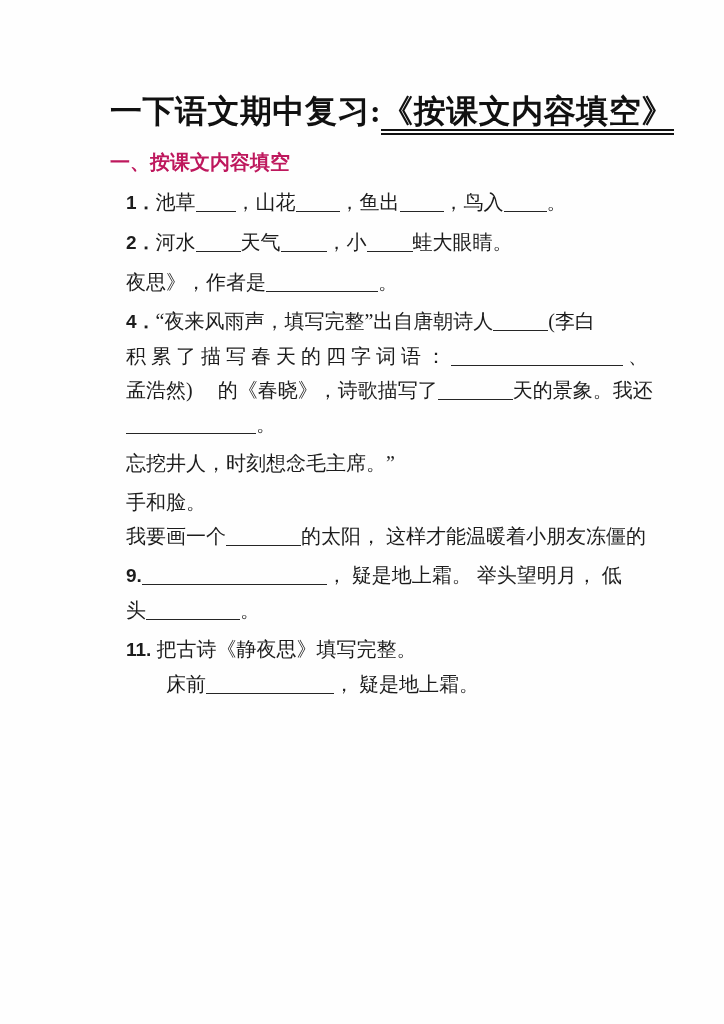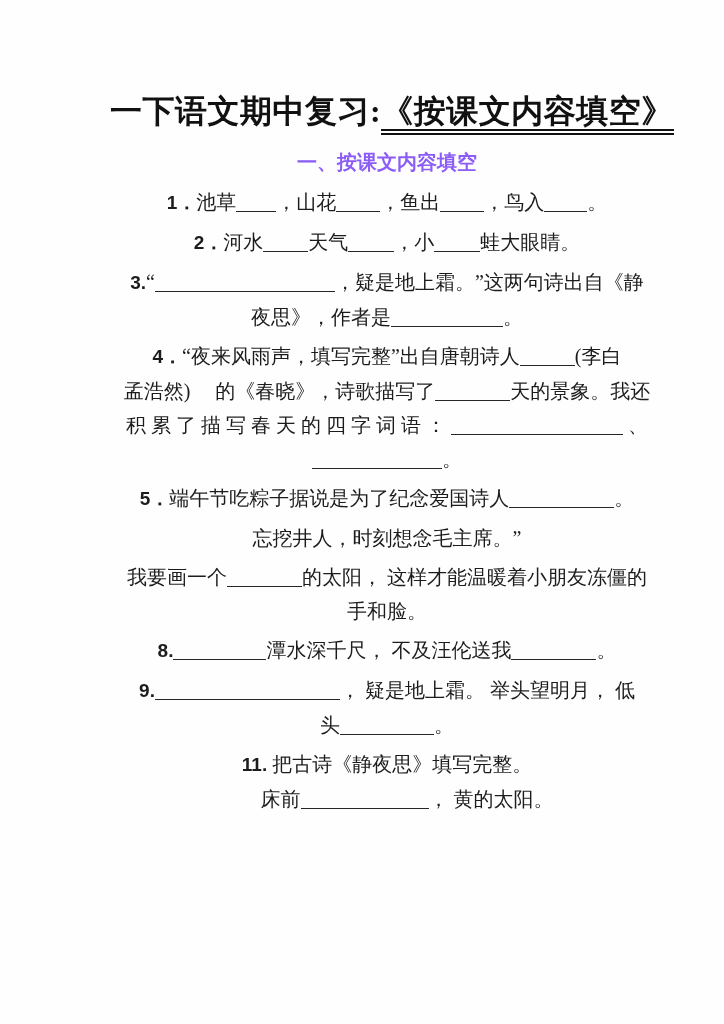--- a/index.html
+++ b/index.html
@@ -10,44 +10,43 @@
   .page {
     position: relative;
     width: 724px;
     height: 1024px;
     background: #fefefe;
     box-sizing: border-box;
     padding: 88px 60px 0 110px;
     overflow: hidden;
     font-family: "Liberation Serif", "DejaVu Serif", serif;
     color: #1c1c1c;
-    text-align: center;
   }
   .doc-title {
     font-size: 32px;
     font-weight: 900;
     line-height: 46px;
     margin: 0 0 15px 0;
     white-space: nowrap;
     letter-spacing: 0.5px;
     color: #111;
   }
   .doc-title .title-underlined {
     border-bottom: 6px double #111;
     padding-bottom: 0px;
   }
   .section-heading {
     font-size: 20px;
     font-weight: bold;
     line-height: 26px;
     margin: 0 0 10px 0;
-    color: #8b5cf6;
+    color: #be185d;
   }
   .question {
-    margin: 0 0 5px 0;
+    margin: 0 0 5px 16px;
   }
   .q-line {
     font-size: 20px;
     line-height: 34px;
     white-space: nowrap;
   }
   .qnum {
     font-family: "Liberation Sans", "DejaVu Sans", sans-serif;
     font-weight: bold;
     font-size: 19px;
@@ -68,44 +67,37 @@
   <h2 class="section-heading">一、按课文内容填空</h2>
 
   <div>
       <div class="question">
         <div class="q-line"><span class="qnum">1．</span><span class="qtext">池草</span><span class="blank" style="width: 40px;"></span><span class="qtext">，山花</span><span class="blank" style="width: 44px;"></span><span class="qtext">，鱼出</span><span class="blank" style="width: 44px;"></span><span class="qtext">，鸟入</span><span class="blank" style="width: 43px;"></span><span class="qtext">。</span></div>
       </div>
       <div class="question">
         <div class="q-line"><span class="qnum">2．</span><span class="qtext">河水</span><span class="blank" style="width: 45px;"></span><span class="qtext">天气</span><span class="blank" style="width: 46px;"></span><span class="qtext">，小</span><span class="blank" style="width: 46px;"></span><span class="qtext">蛙大眼睛。</span></div>
       </div>
       <div class="question">
-        <div class="q-line"><span class="qnum">3.</span><span class="qtext">“</span><span class="blank" style="width: 180px;"></span><span class="qtext">，疑是地上霜。”这两句诗出自《静</span></div>
         <div class="q-line"><span class="qtext">夜思》，作者是</span><span class="blank" style="width: 112px;"></span><span class="qtext">。</span></div>
       </div>
       <div class="question">
         <div class="q-line"><span class="qnum">4．</span><span class="qtext">“夜来风雨声，填写完整”出自唐朝诗人</span><span class="blank" style="width: 55px;"></span><span class="qtext">(李白</span></div>
+        <div class="q-line"><span class="qtext">积 累 了 描 写 春 天 的 四 字 词 语 ： </span><span class="blank" style="width: 172px;"></span><span class="qtext"> 、</span></div>
         <div class="q-line"><span class="qtext">孟浩然)　 的《春晓》，诗歌描写了</span><span class="blank" style="width: 75px;"></span><span class="qtext">天的景象。我还</span></div>
-        <div class="q-line"><span class="qtext">积 累 了 描 写 春 天 的 四 字 词 语 ： </span><span class="blank" style="width: 172px;"></span><span class="qtext"> 、</span></div>
         <div class="q-line"><span class="blank" style="width: 130px;"></span><span class="qtext">。</span></div>
-      </div>
-      <div class="question">
-        <div class="q-line"><span class="qnum">5．</span><span class="qtext">端午节吃粽子据说是为了纪念爱国诗人</span><span class="blank" style="width: 105px;"></span><span class="qtext">。</span></div>
       </div>
       <div class="question">
         <div class="q-line"><span class="qtext">忘挖井人，时刻想念毛主席。”</span></div>
       </div>
       <div class="question">
+        <div class="q-line"><span class="qtext">手和脸。</span></div>
         <div class="q-line"><span class="qtext">我要画一个</span><span class="blank" style="width: 75px;"></span><span class="qtext">的太阳， 这样才能温暖着小朋友冻僵的</span></div>
-        <div class="q-line"><span class="qtext">手和脸。</span></div>
-      </div>
-      <div class="question">
-        <div class="q-line"><span class="qnum">8.</span><span class="blank" style="width: 93px;"></span><span class="qtext">潭水深千尺， 不及汪伦送我</span><span class="blank" style="width: 85px;"></span><span class="qtext">。</span></div>
       </div>
       <div class="question">
         <div class="q-line"><span class="qnum">9.</span><span class="blank" style="width: 185px;"></span><span class="qtext">， 疑是地上霜。 举头望明月， 低</span></div>
         <div class="q-line"><span class="qtext">头</span><span class="blank" style="width: 94px;"></span><span class="qtext">。</span></div>
       </div>
       <div class="question">
         <div class="q-line"><span class="qnum">11.</span><span class="qtext"> 把古诗《静夜思》填写完整。</span></div>
-        <div class="q-line"><span class="qtext">　　床前</span><span class="blank" style="width: 128px;"></span><span class="qtext">， 黄的太阳。</span></div>
+        <div class="q-line"><span class="qtext">　　床前</span><span class="blank" style="width: 128px;"></span><span class="qtext">， 疑是地上霜。</span></div>
       </div>
     </div>
 </div>
 
 </body></html>

